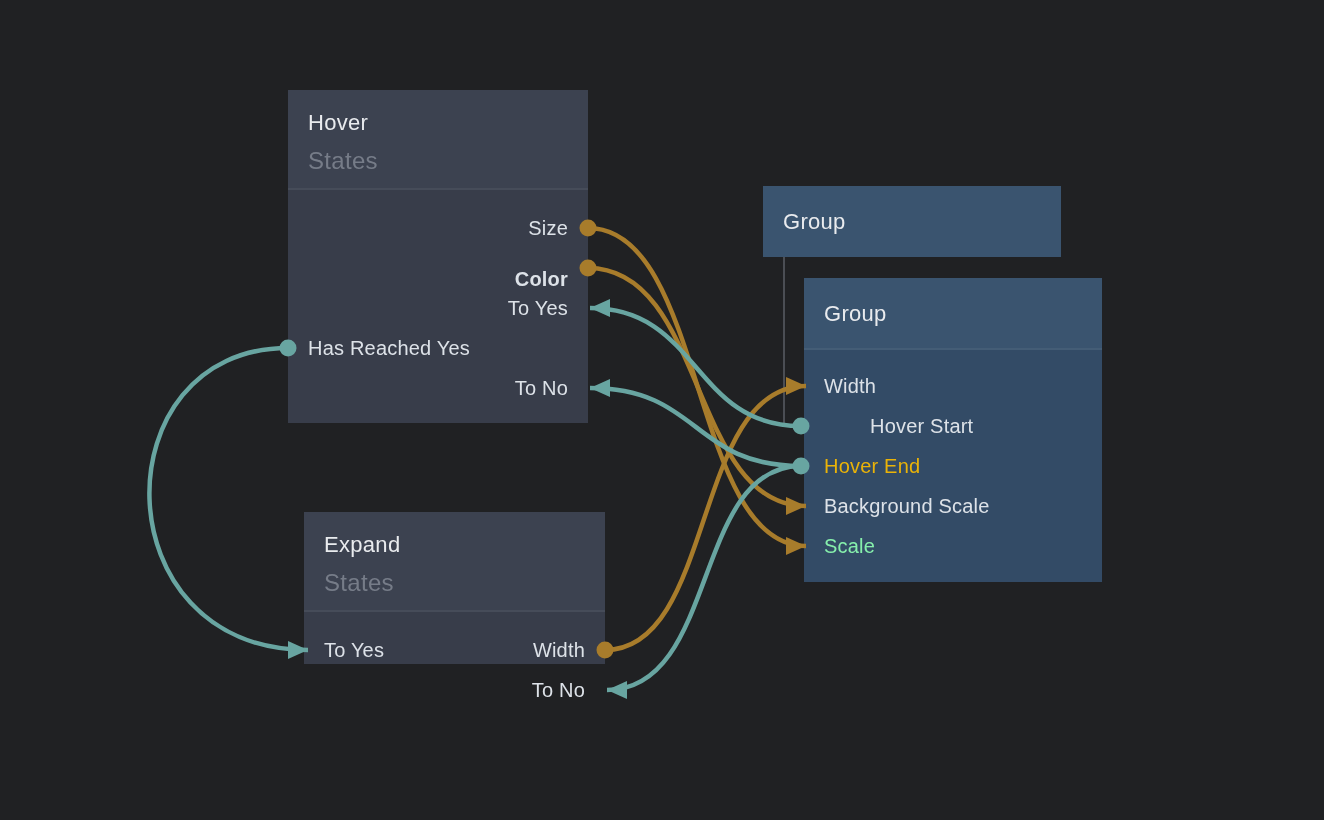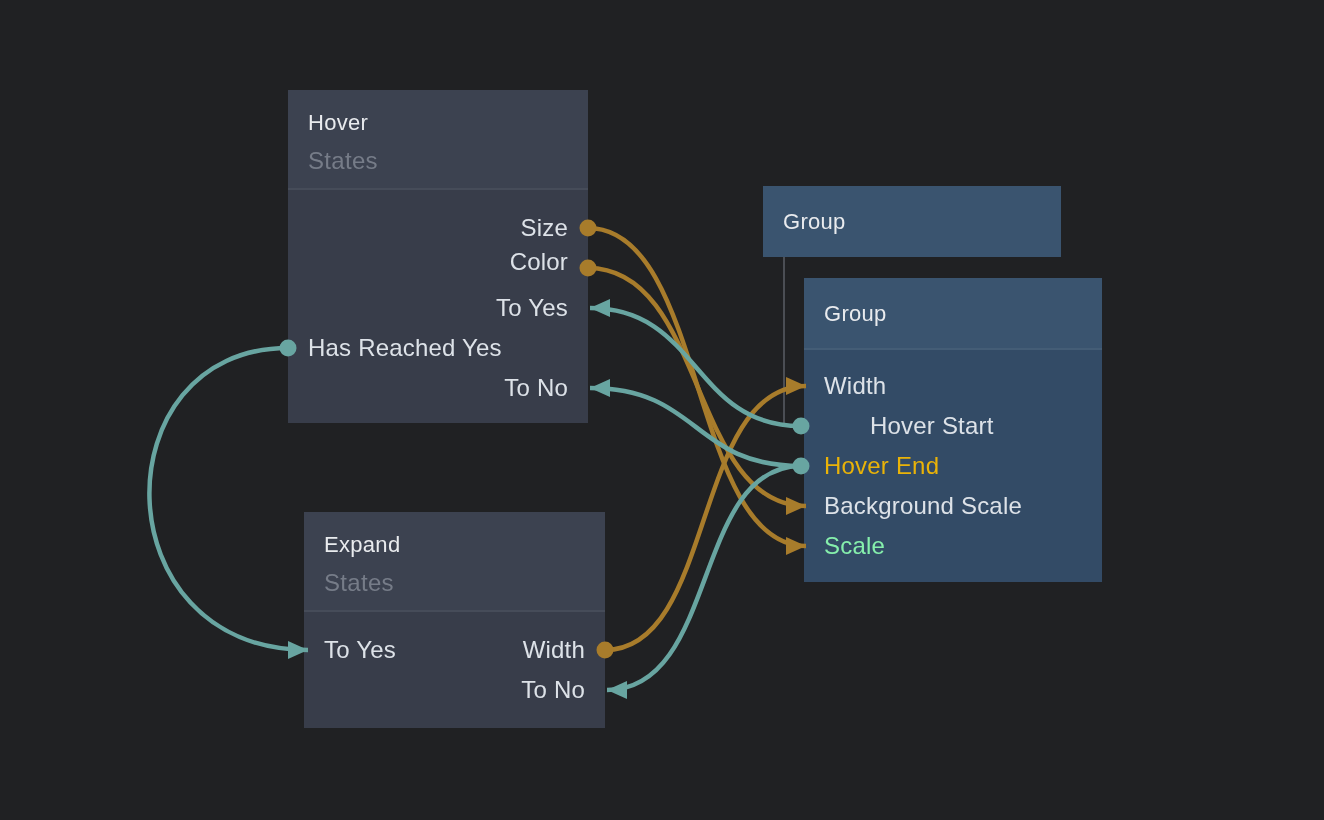--- a/index.html
+++ b/index.html
@@ -17,43 +17,43 @@
     position:absolute;left:20px;top:18px;
     font-size:22px;line-height:30px;font-weight:400;letter-spacing:.3px;
   }
   .node.blue .node-title{top:21px;}
   .node-subtitle{
     position:absolute;left:20px;top:60px;
     font-size:24px;line-height:22px;font-weight:400;letter-spacing:.3px;
   }
   .port{
     position:absolute;height:22px;line-height:22px;
-    font-size:24px;letter-spacing:.2px;white-space:nowrap;
+    font-size:20px;letter-spacing:.2px;white-space:nowrap;
     cursor:pointer;
   }
   .port.left{left:20px;text-align:left;}
   .port.right{right:20px;text-align:right;}
   #edge-layer{position:absolute;left:0;top:0;pointer-events:none;}
 </style>
 </head>
 <body>
 
 <div id="canvas" style="background: rgb(32, 33, 35);">
   <div class="node gray has-body" style="left: 288px; top: 90px; width: 300px; height: 333px; background: rgb(56, 61, 74);">
       <div class="node-header" style="height: 100px; background: rgb(60, 66, 80);">
         <div class="node-title" style="color: rgb(233, 235, 238);">Hover</div>
         <div class="node-subtitle" style="color: rgb(118, 124, 136);">States</div>
       </div>
       <div class="port right" style="top: 127px; color: rgb(221, 226, 232);">Size</div>
-      <div class="port right" style="top: 161px; color: rgb(221, 226, 232);">Color</div>
+      <div class="port right" style="top: 178px; color: rgb(221, 226, 232); font-weight: bold;">Color</div>
       <div class="port right" style="top: 207px; color: rgb(221, 226, 232);">To Yes</div>
       <div class="port left" style="top: 247px; color: rgb(221, 226, 232);">Has Reached Yes</div>
       <div class="port right" style="top: 287px; color: rgb(221, 226, 232);">To No</div>
     </div>
-    <div class="node gray has-body" style="left: 304px; top: 512px; width: 301px; height: 216px; background: rgb(56, 61, 74);">
+    <div class="node gray has-body" style="left: 304px; top: 512px; width: 301px; height: 152px; background: rgb(56, 61, 74);">
       <div class="node-header" style="height: 100px; background: rgb(60, 66, 80);">
         <div class="node-title" style="color: rgb(233, 235, 238);">Expand</div>
         <div class="node-subtitle" style="color: rgb(118, 124, 136);">States</div>
       </div>
       <div class="port left" style="top: 127px; color: rgb(221, 226, 232);">To Yes</div>
       <div class="port right" style="top: 127px; color: rgb(221, 226, 232);">Width</div>
       <div class="port right" style="top: 167px; color: rgb(221, 226, 232);">To No</div>
     </div>
     <div class="node blue" style="left: 763px; top: 186px; width: 298px; height: 71px; background: rgb(51, 75, 102);">
       <div class="node-header" style="height: 71px; background: rgb(58, 84, 111);">

